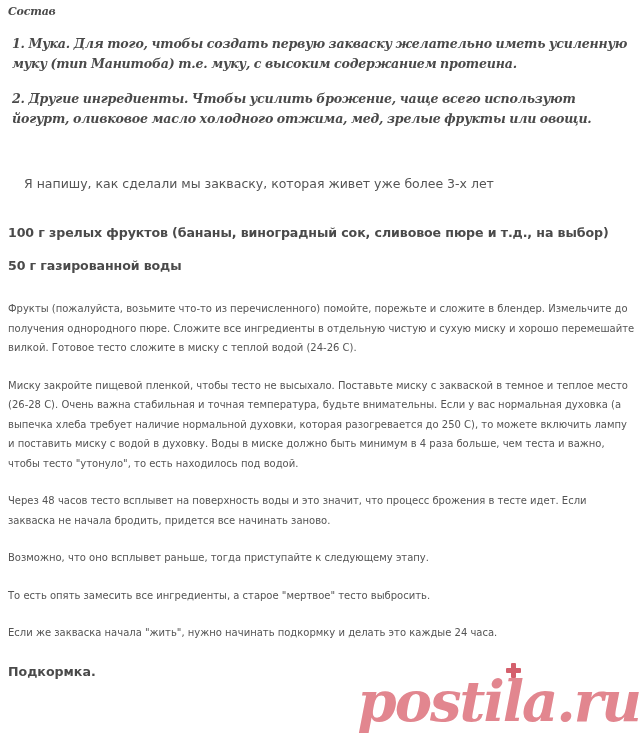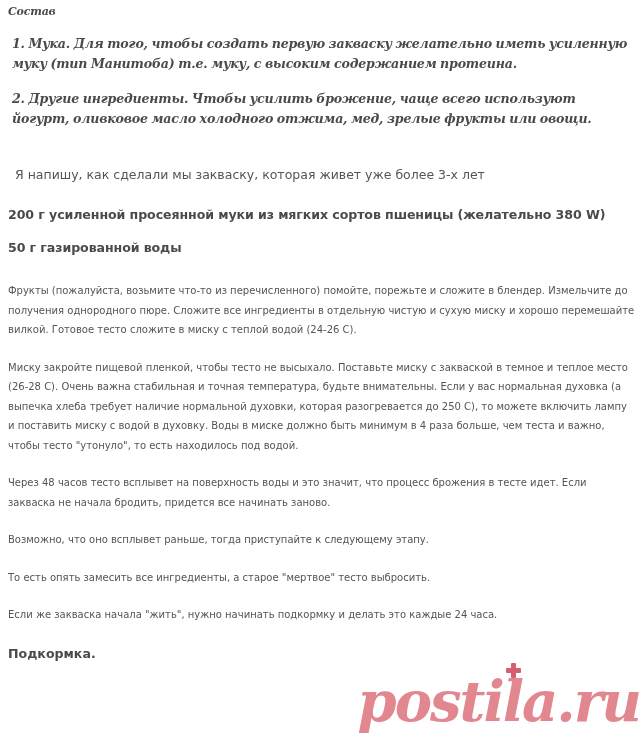--- a/index.html
+++ b/index.html
@@ -48,21 +48,21 @@
     word-spacing: -0.5px;
   }
 
   
   .body-block {
     padding-top: 26px;
   }
   .lead {
     font-size: 12.5px;
     line-height: 18px;
-    margin: 7px;
+    margin: 16px;
     color: #545454;
   }
   .ingredient {
     font-size: 12.6px;
     line-height: 18px;
     font-weight: bold;
     margin: 0;
     padding-top: 15px;
     color: #4a4a4a;
     letter-spacing: -0.1px;
@@ -147,21 +147,21 @@
   <section class="intro">
     <h2 class="intro-heading">Состав</h2>
     <p class="intro-para">1. Мука. Для того, чтобы создать первую закваску желательно иметь усиленную муку (тип Манитоба) т.е. муку, с высоким содержанием протеина.</p>
     <p class="intro-para">2. Другие ингредиенты. Чтобы усилить брожение, чаще всего используют йогурт, оливковое масло холодного отжима, мед, зрелые фрукты или овощи.</p>
   </section>
 
   <section class="body-block">
 
     <p class="lead">Я напишу, как сделали мы закваску, которая живет уже более 3-х лет</p>
 
-    <p class="ingredient">200 г усиленной просеянной муки из мягких сортов пшеницы (желательно 380 W)</p>
+    <p class="ingredient">100 г зрелых фруктов (бананы, виноградный сок, сливовое пюре и т.д., на выбор)</p>
     <p class="ingredient">50 г газированной воды</p>
 
     <p class="para first-after-ing">Фрукты (пожалуйста, возьмите что-то из перечисленного) помойте, порежьте и сложите в блендер. Измельчите до получения однородного пюре. Сложите все ингредиенты в отдельную чистую и сухую миску и хорошо перемешайте вилкой. Готовое тесто сложите в миску с теплой водой (24-26 С).</p>
     <p class="para">Миску закройте пищевой пленкой, чтобы тесто не высыхало. Поставьте миску с закваской в темное и теплое место (26-28 С). Очень важна стабильная и точная температура, будьте внимательны. Если у вас нормальная духовка (а выпечка хлеба требует наличие нормальной духовки, которая разогревается до 250 С), то можете включить лампу и поставить миску с водой в духовку. Воды в миске должно быть минимум в 4 раза больше, чем теста и важно, чтобы тесто "утонуло", то есть находилось под водой.</p>
     <p class="para">Через 48 часов тесто всплывет на поверхность воды и это значит, что процесс брожения в тесте идет. Если закваска не начала бродить, придется все начинать заново.</p>
     <p class="para">Возможно, что оно всплывет раньше, тогда приступайте к следующему этапу.</p>
     <p class="para">То есть опять замесить все ингредиенты, а старое "мертвое" тесто выбросить.</p>
     <p class="para">Если же закваска начала "жить", нужно начинать подкормку и делать это каждые 24 часа.</p>
 
     <h3 class="sub-heading">Подкормка.</h3>

